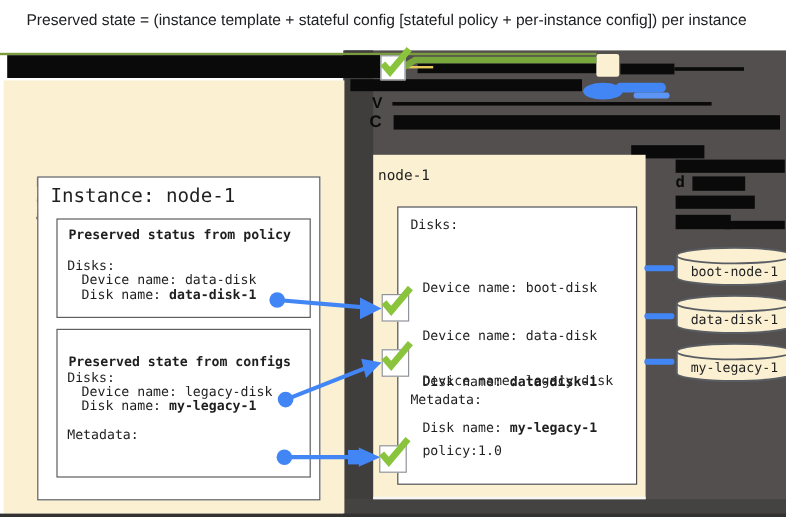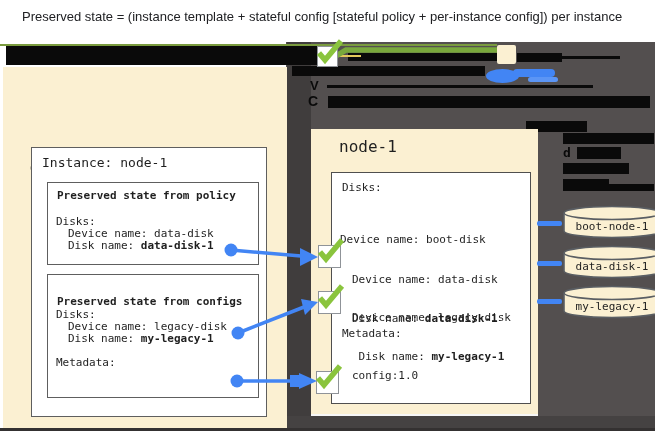--- a/index.html
+++ b/index.html
@@ -1,18 +1,18 @@
 <!DOCTYPE html>
 <html><head>
 <meta charset="utf-8">
 <style>
   html,body{margin:0;padding:0;background:#e9e9e9;}
   .stage{position:relative;width:655px;height:431px;background:#ffffff;overflow:hidden;
          font-family:"Liberation Sans",sans-serif;}
-  .abs{position:absolute;text-align:center;}
+  .abs{position:absolute;}
   .mono{font-family:"DejaVu Sans Mono","Liberation Mono",monospace;color:#1f1f1f;
         font-size:11px;line-height:13px;white-space:pre;}
   .sans{font-family:"Liberation Sans",sans-serif;color:#1f1f1f;}
   .b{font-weight:bold;}
   .title{left:22px;top:9px;font-size:13px;color:#202124;}
   .darkbg{left:286px;top:42px;width:369px;height:375px;background:#534F4F;}
   .stripe{left:287px;top:42px;width:24px;height:374px;background:#403D3D;}
   .bottomband{left:286px;top:416px;width:369px;height:15px;background:#454242;}
   .bottomedge{left:0px;top:428px;width:655px;height:3px;background:#343131;}
   .greenline{left:0px;top:44px;width:497px;height:2px;background:#7A9B3E;}
@@ -83,58 +83,58 @@
 
   <div class="abs cream panel-left">
     <div class="abs hdr sans">
       <div class="b">Managed instances</div>
       <div>(intended configuration, status)</div>
       <div class="b">autogenerated</div>
     </div>
   </div>
 
   <div class="whitebox instancebox">
-    <div class="abs mono" style="left:10px;top:8px;font-size:13px">Instance: node-1</div>
+    <div class="abs mono" style="left:10px;top:8px;font-size:16px">Instance: node-1</div>
   </div>
 
   <div class="whitebox policybox">
-    <div class="abs mono b" style="left:9px;top:6px">Preserved state from policy</div>
+    <div class="abs mono b" style="left:9px;top:6px">Preserved status from policy</div>
     <div class="abs mono" style="left:8px;top:32px">Disks:</div>
     <div class="abs mono" style="left:20px;top:44px">Device name: data-disk</div>
     <div class="abs mono" style="left:20px;top:56px"><span>Disk name: </span><span class="b">data-disk-1</span></div>
   </div>
 
   <div class="whitebox configsbox">
     <div class="abs mono b" style="left:9px;top:20px">Preserved state from configs</div>
     <div class="abs mono" style="left:8px;top:33px">Disks:</div>
     <div class="abs mono" style="left:20px;top:45px">Device name: legacy-disk</div>
     <div class="abs mono" style="left:20px;top:57px"><span>Disk name: </span><span class="b">my-legacy-1</span></div>
     <div class="abs mono" style="left:8px;top:81px">Metadata:</div>
   </div>
 
   <div class="abs cream panel-right">
-    <div class="abs mono" style="left:28px;top:11px;font-size:16px">node-1</div>
+    <div class="abs mono" style="left:4px;top:11px;font-size:12px">node-1</div>
   </div>
 
   <div class="whitebox rightbox">
     <div class="abs mono" style="left:10px;top:8px">Disks:</div>
-    <div class="abs mono" style="left:8px;top:34px">
+    <div class="abs mono" style="left:20px;top:34px">
       <div>Device name: boot-disk</div>
     </div>
     <div class="abs mono" style="left:20px;top:74px">
       <div>Device name: data-disk</div>
       <div><span>Disk name: </span><span class="b">data-disk-1</span></div>
     </div>
     <div class="abs mono" style="left:20px;top:112px">
       <div>Device name: legacy-disk</div>
       <div><span>Disk name: </span><span class="b">my-legacy-1</span></div>
     </div>
     <div class="abs mono" style="left:10px;top:154px">Metadata:</div>
     <div class="abs mono" style="left:20px;top:170px">
-      <div>config:1.0</div>
+      <div>policy:1.0</div>
       
     </div>
   </div>
 
   <svg class="overlay" viewBox="0 0 655 431">
 
     <path d="M497 50 H346 L331 59" stroke="#79A83C" stroke-width="5.5" fill="none"></path>
     <polygon points="320,65 337,58 330,47" fill="#79A83C"></polygon>
 
     <circle cx="231" cy="250" r="6.5" fill="#4285F4"></circle>

